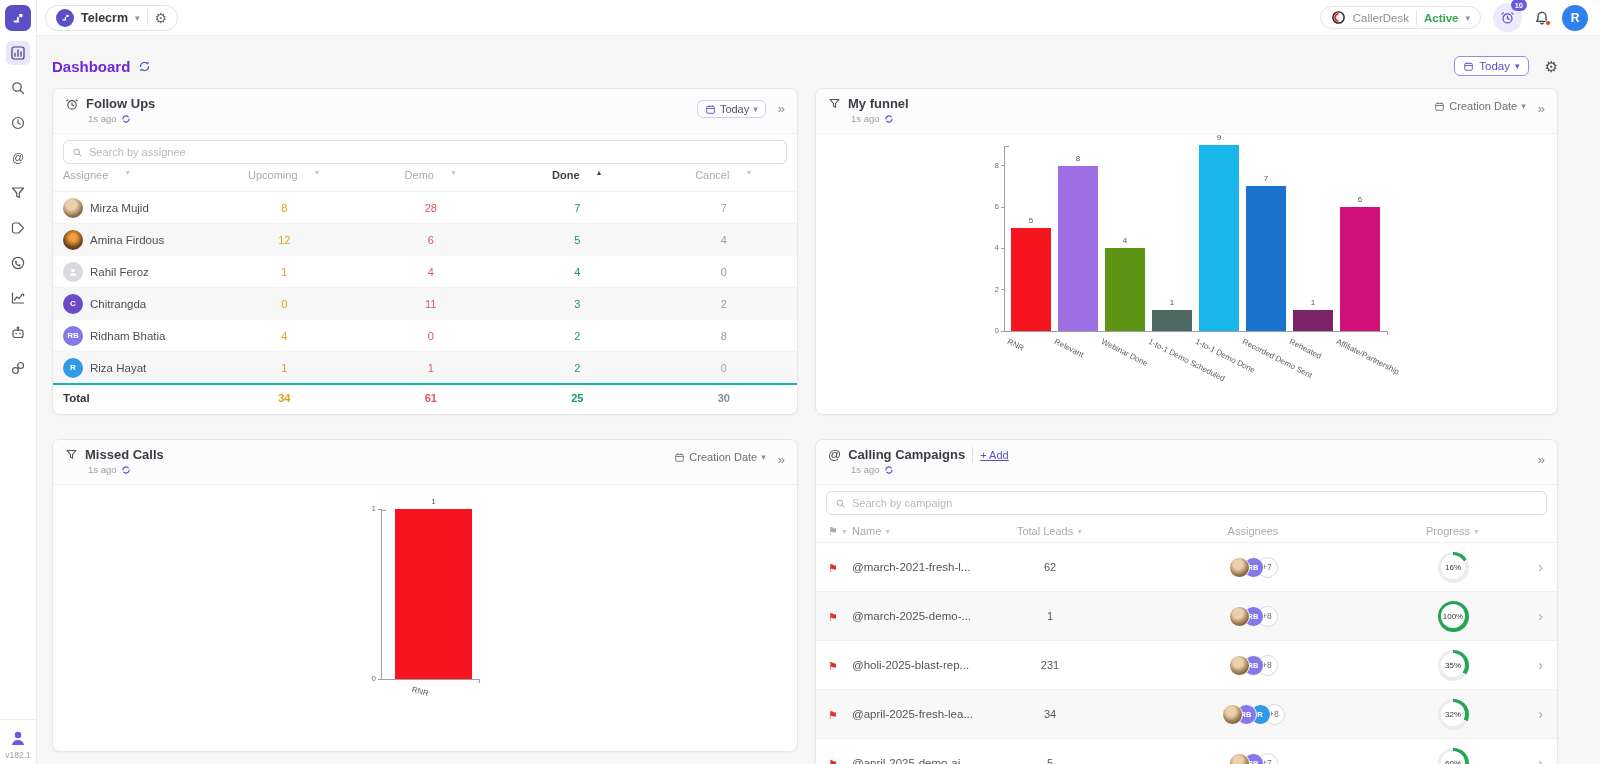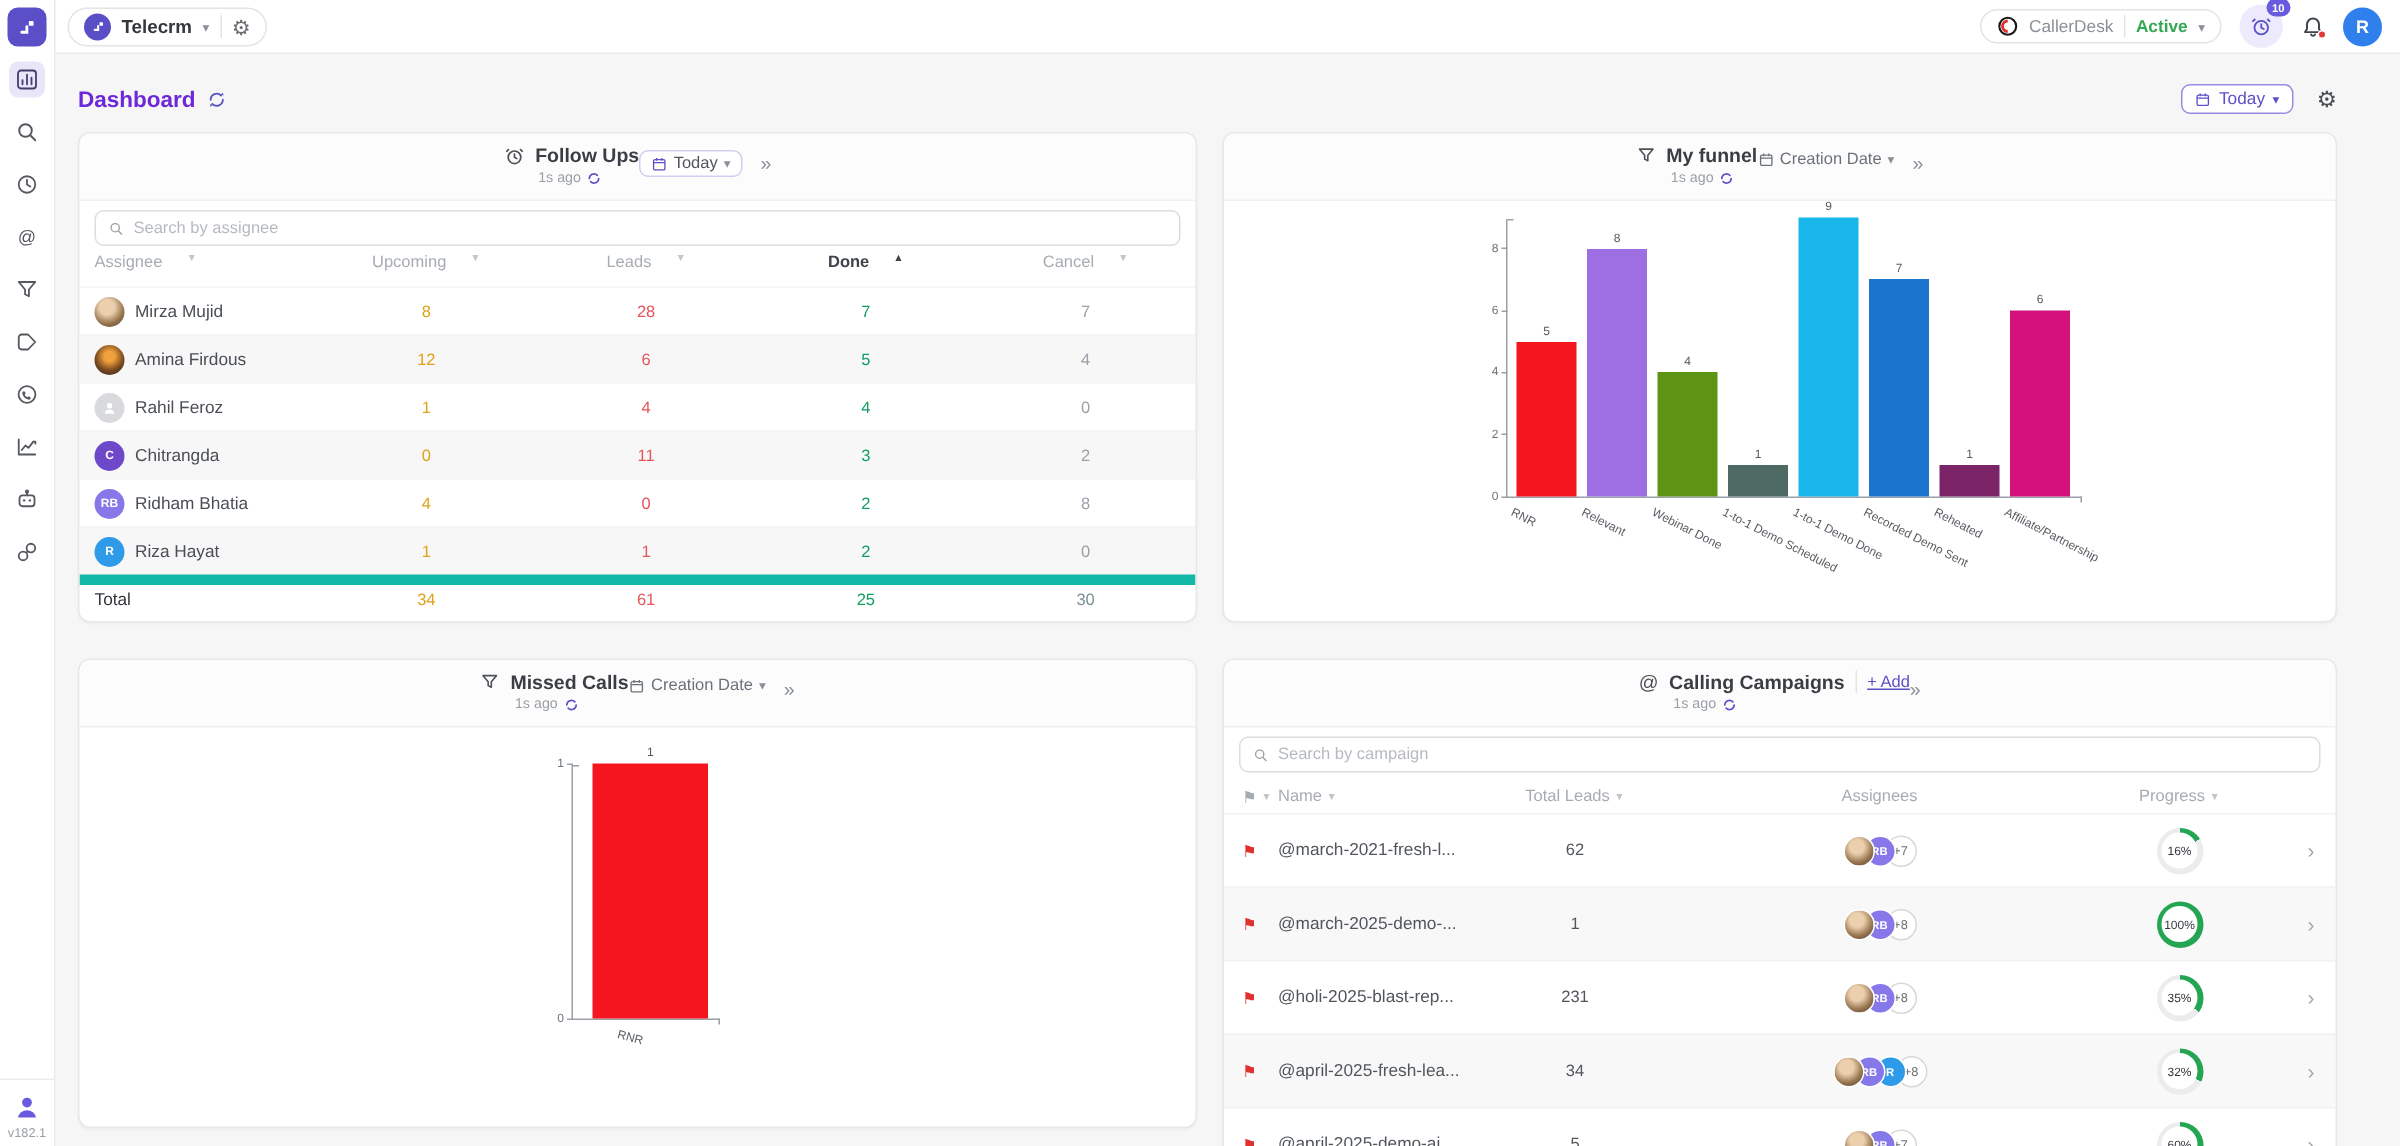--- a/index.html
+++ b/index.html
@@ -54,21 +54,21 @@
     color:#5a50c8; background:#fff; border-radius:6px; padding:3px 8px; font-size:11.5px; cursor:pointer; }
   .refresh { display:flex; color:#5b51c9; cursor:pointer; }
 
   .grid { display:grid; grid-template-columns:746px 743px; gap:24px 17px; }
   .panel { background:#fff; border:1px solid #e7e7ea; border-radius:8px; overflow:hidden;
     position:relative; box-shadow:0 1px 2px rgba(0,0,0,.04); }
   .panel.fu, .panel.mf { height:327px; }
   .panel.mc { height:313px; }
   .panel.cc { height:400px; }
 
-  .panel-head { display:flex; justify-content:center; padding:7px 12px 5px 12px; height:45px;
+  .panel-head { display:flex; justify-content:space-between; padding:7px 12px 5px 12px; height:45px;
     background:#fcfcfd; border-bottom:1px solid #efeff1; }
   .ph-title-row { display:flex; gap:7px; align-items:center; font-size:13px; font-weight:700; color:#3a3e44; }
   .ph-icon { color:#4c5057; display:flex; }
   .ph-sub { margin-left:23px; font-size:9.5px; color:#9aa0a6; display:flex; gap:4px; align-items:center; margin-top:2px; }
   .ph-sub .refresh svg { width:10px; height:10px; }
   .ph-right { display:flex; align-items:flex-start; gap:12px; padding-top:4px; }
   .btn-outline { display:inline-flex; align-items:center; gap:4px; border:1px solid #d2cdef; color:#4f545b;
     background:#fff; border-radius:6px; padding:2px 7px; font-size:11px; cursor:pointer; }
   .btn-plain { display:inline-flex; align-items:center; gap:4px; color:#6b7178; font-size:11px; cursor:pointer; }
   .collapse { font-size:13px; color:#8a9097; cursor:pointer; line-height:1.4; }
@@ -86,21 +86,21 @@
     justify-content:center; cursor:pointer; }
   .fu-th:first-child { justify-content:flex-start; padding-left:10px; }
   .fu-th.sorted { color:#3f434a; font-weight:700; }
   .sort-arrow { font-size:7px; color:#c3c7cc; }
   .fu-th.sorted .sort-arrow { color:#3f434a; }
   .fu-row { height:32px; font-size:11px; border-top:1px solid #f4f4f5; }
   .fu-row.alt { background:#f7f7f8; }
   .fu-name { display:flex; align-items:center; gap:7px; padding-left:10px; color:#4a4f55; font-size:11.5px; }
   .fu-num { text-align:center; }
   .c-up { color:#dfa21a; } .c-late { color:#e4555a; } .c-done { color:#139e62; } .c-cancel { color:#9aa1a8; }
-  .fu-total { height:27px; border-top:7px solid #14b8a6; font-weight:400; font-size:11px; }
+  .fu-total { height:27px; border-top:2px solid #14b8a6; font-weight:700; font-size:11px; }
   .fu-total .fu-name { color:#33373c; font-size:11.5px; }
   .fu-total .c-cancel { color:#7d9097; }
   .av20 { width:20px; height:20px; border-radius:50%; display:flex; align-items:center; justify-content:center;
     color:#fff; font-size:8px; font-weight:700; flex:0 0 auto; }
   .photo-p1 { background:radial-gradient(circle at 42% 34%, #ecd0ae 28%, #97764f 62%, #4f3c2c 100%); }
   .photo-p2 { background:radial-gradient(circle at 50% 38%, #f0a03c 22%, #7a4a20 58%, #2a211a 100%); }
   .av-gray { background:#d9dadd; color:#fff; }
 
   
   .barchart { position:absolute; }
@@ -337,21 +337,21 @@
       <div class="fu-grid" id="fu-head">
           <div class="fu-th">
             <span>Assignee</span>
             <span class="sort-arrow">▼</span>
           </div>
           <div class="fu-th">
             <span>Upcoming</span>
             <span class="sort-arrow">▼</span>
           </div>
           <div class="fu-th">
-            <span>Leads</span>
+            <span>Demo</span>
             <span class="sort-arrow">▼</span>
           </div>
           <div class="fu-th sorted">
             <span>Done</span>
             <span class="sort-arrow">▲</span>
           </div>
           <div class="fu-th">
             <span>Cancel</span>
             <span class="sort-arrow">▼</span>
           </div>

